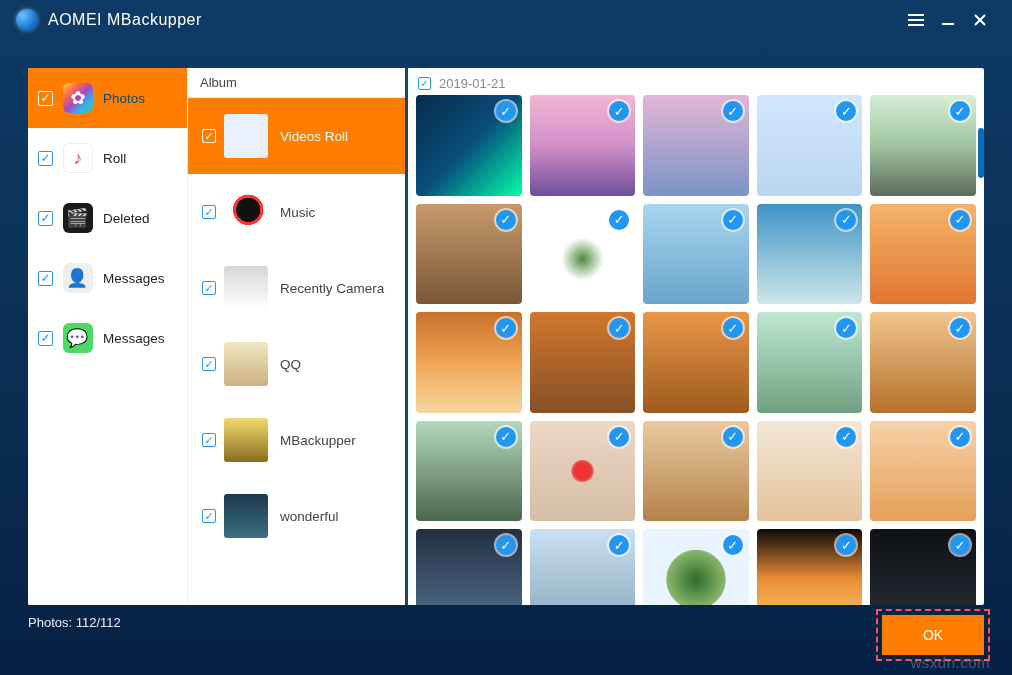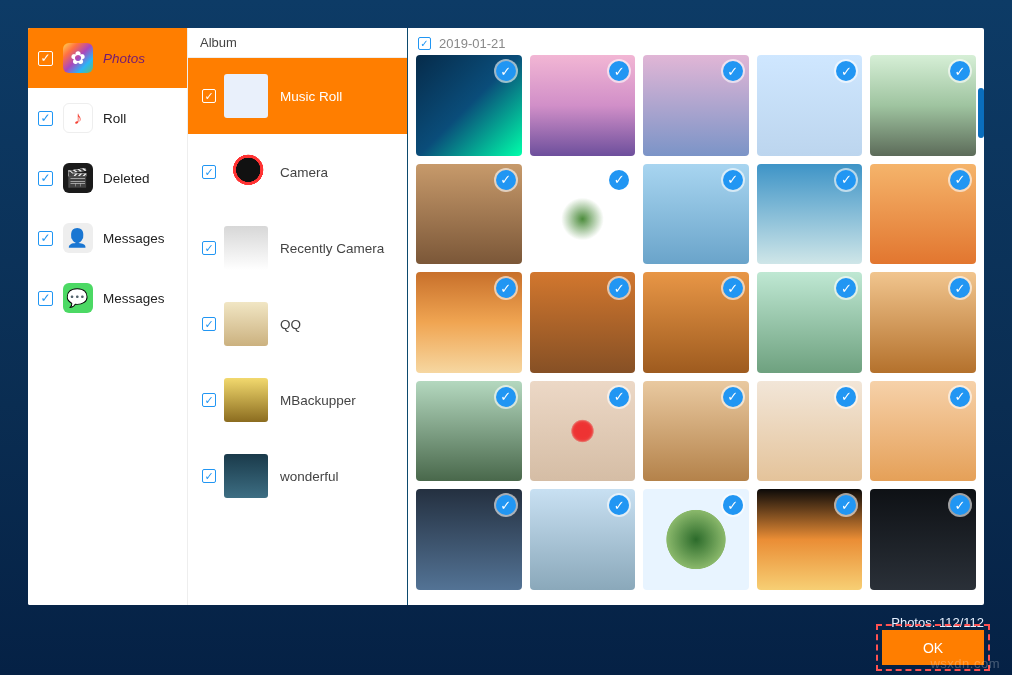--- a/index.html
+++ b/index.html
@@ -78,31 +78,31 @@
   .side-item.selected .side-check { border-color: #fff; color: #fff; background: transparent;}
   .side-icon {
     width: 30px; height: 30px;
     border-radius: 6px;
     margin: 0 10px;
     display: flex; align-items: center; justify-content: center;
     font-size: 18px;
     color: #fff;
   }
   .side-label { font-size: 13.5px; color: #222; }
-  .side-item.selected .side-label { color: #701a75; font-style: italic;}
+  .side-item.selected .side-label { color: #0c4a6e;}
   .i-photos { background: linear-gradient(135deg,#ffd54f,#ff7043,#ab47bc,#29b6f6,#66bb6a);}
   .i-music { background: #fff; border:1px solid #eee; color:#f44336;}
   .i-videos { background: #1a1a1a; }
   .i-contacts { background: #eee; color:#888;}
   .i-messages { background: #4cd964; }
 
   
   .album-col {
     width: 220px;
-    border-right: 1px solid #0c4a6e;
+    border-right: 3px solid #0c4a6e;
     display: flex; flex-direction: column;
   }
   .album-header {
     height: 30px;
     font-size: 13px;
     color: #444;
     display:flex; align-items:center;
     padding-left: 12px;
     border-bottom: 1px solid #eee;
   }
@@ -175,40 +175,39 @@
   .scroll-thumb {
     position:absolute; top:60px; right:0;
     width:6px; height:50px;
     background:#0a6ebd;
     border-radius:3px;
   }
 
   
   .footer {
     height: 60px;
-    display:flex; align-items:flex-end;
+    display:flex; align-items:flex-start;
     padding: 0 28px 10px 28px;
     color:#e6f0ff;
     font-size:13px;
-    flex-direction:column;
   }
   .ok-btn {
     margin-left:auto;
     width: 102px; height: 40px;
     background:#ff7e00;
     color:#fff; font-size:14px;
     display:flex;align-items:center;justify-content:center;
     border:none; cursor:pointer;
     outline: 2px dashed #ff5252;
     outline-offset: 4px;
   }
   .watermark {
-    position:absolute; bottom:4px; right:12px;
+    position:absolute; bottom:4px; right:22px;
     color:rgba(255,255,255,0.25);
-    font-size:13px;
+    font-size:15px;
     letter-spacing:0.5px;
     margin-left:35px;
   }
 
   
   .g1{background:linear-gradient(135deg,#062b4a,#0a4d7a,#0fa);}
   .g2{background:linear-gradient(#f2b6d4,#d18fc8,#6d4f9c);}
   .g3{background:linear-gradient(#e1b6d6,#7b94c7);}
   .g4{background:linear-gradient(#cfe7ff,#bcd5ee);}
   .g5{background:linear-gradient(#d6efd6,#9fc4a0,#5c6b59);}
@@ -237,20 +236,43 @@
   .at3{background:linear-gradient(#d7d7d7,#fff);}
   .at4{background:linear-gradient(#f1e6c4,#cbb17f);}
   .at5{background:linear-gradient(#f2d96e,#8b6c1f);}
   .at6{background:linear-gradient(#1a3a4a,#3d6e83);}
 </style>
 </head>
 <body>
 
 <div class="window">
 
+  <div class="titlebar">
+    <div class="titlebar-logo"></div>
+    <div class="titlebar-title">AOMEI MBackupper</div>
+    <div class="titlebar-spacer"></div>
+    <div class="titlebar-btn">
+      <svg width="18" height="16" viewBox="0 0 18 16">
+          <line x1="1" y1="3" x2="17" y2="3"></line>
+          <line x1="1" y1="8" x2="17" y2="8"></line>
+          <line x1="1" y1="13" x2="17" y2="13"></line>
+        </svg>
+    </div>
+    <div class="titlebar-btn">
+      <svg width="16" height="16" viewBox="0 0 16 16">
+          <line x1="2" y1="12" x2="14" y2="12"></line>
+        </svg>
+    </div>
+    <div class="titlebar-btn">
+      <svg width="16" height="16" viewBox="0 0 16 16">
+          <line x1="3" y1="3" x2="13" y2="13"></line>
+          <line x1="13" y1="3" x2="3" y2="13"></line>
+        </svg>
+    </div>
+  </div>
 
   <div class="content">
 
     <div class="sidebar">
       <div class="side-item selected">
         <span class="side-check">✓</span>
         <span class="side-icon i-photos">✿</span>
         <span class="side-label">Photos</span>
       </div>
       <div class="side-item">
@@ -274,26 +296,26 @@
         <span class="side-label">Messages</span>
       </div>
     </div>
 
     <div class="album-col">
       <div class="album-header">Album</div>
       <div class="album-list">
         <div class="album-item selected">
           <span class="album-check">✓</span>
           <span class="album-thumb at1"></span>
-          <span class="album-label">Music Roll</span>
+          <span class="album-label">Videos Roll</span>
         </div>
         <div class="album-item">
           <span class="album-check">✓</span>
           <span class="album-thumb at2"></span>
-          <span class="album-label">Camera</span>
+          <span class="album-label">Music</span>
         </div>
         <div class="album-item">
           <span class="album-check">✓</span>
           <span class="album-thumb at3"></span>
           <span class="album-label">Recently Camera</span>
         </div>
         <div class="album-item">
           <span class="album-check">✓</span>
           <span class="album-thumb at4"></span>
           <span class="album-label">QQ</span>

